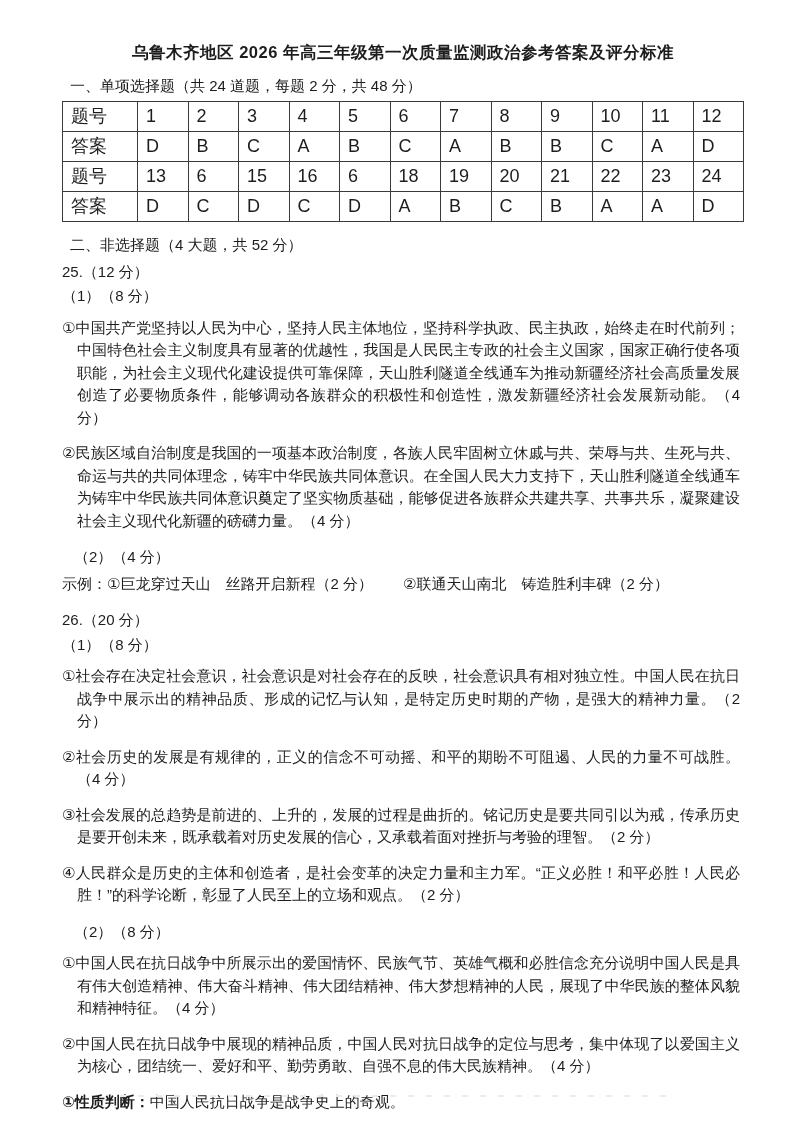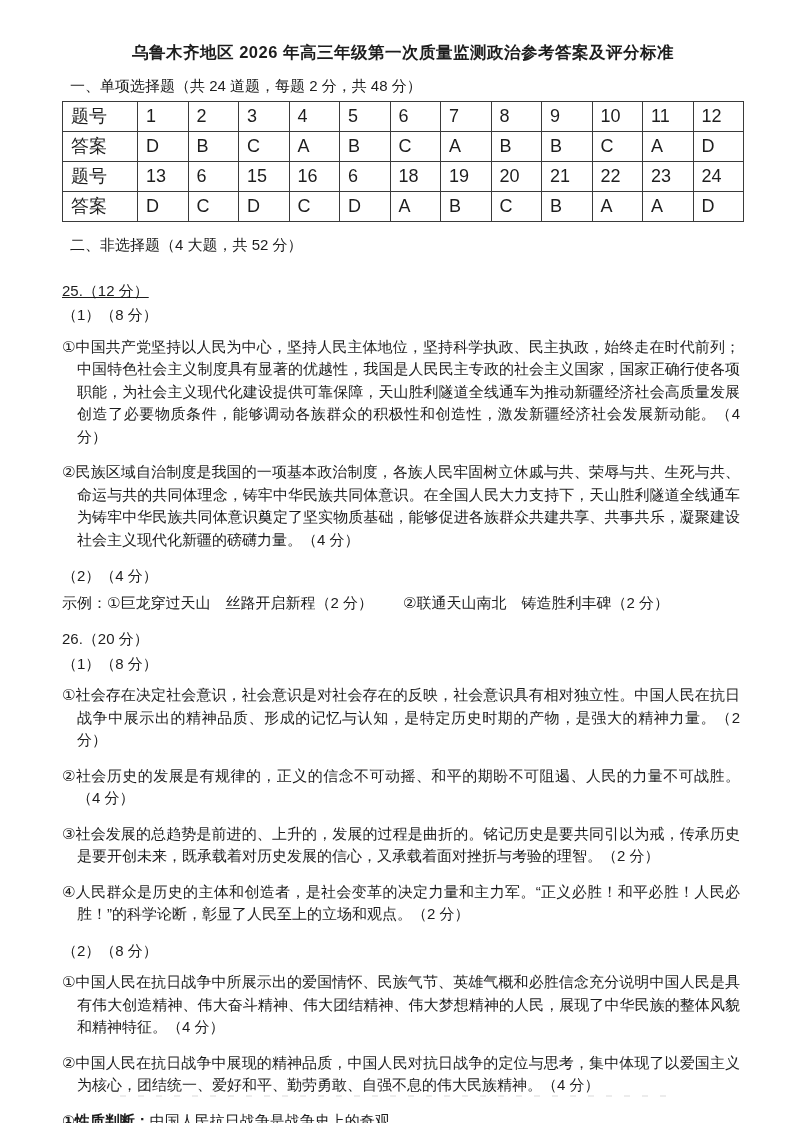--- a/index.html
+++ b/index.html
@@ -33,23 +33,23 @@
   table.answer-table td {
     border: 1px solid #3a3a3a;
     vertical-align: middle;
     height: 23px;
     padding: 1px 8px;
     font-size: 18px;
     overflow: hidden;
   }
   table.answer-table td:first-child { width: 58px; }
   .q-number { margin: 14px 0 2px 0; }
-  .q-number.first { margin-top: 23px; text-decoration: underline; }
+  .q-number.first { margin-top: 4px; }
   .part-label { margin: 2px 0 2px 0; }
-  .part-label.gapped { margin-top: 14px; }
+  .part-label.gapped { margin-top: 14px; margin-left: 12px; }
   .point {
     margin: 9px 4px 13px 0;
     padding-left: 1em;
     text-indent: -1em;
     text-align: justify;
   }
   .example-line { margin: 4px 0 2px 0; }
   .judge-block { display: flex; align-items: flex-start; margin: 2px 0; }
   .judge-label { font-weight: 700; white-space: nowrap; flex: 0 0 auto; }
   .judge-lines { flex: 1 1 auto; }

